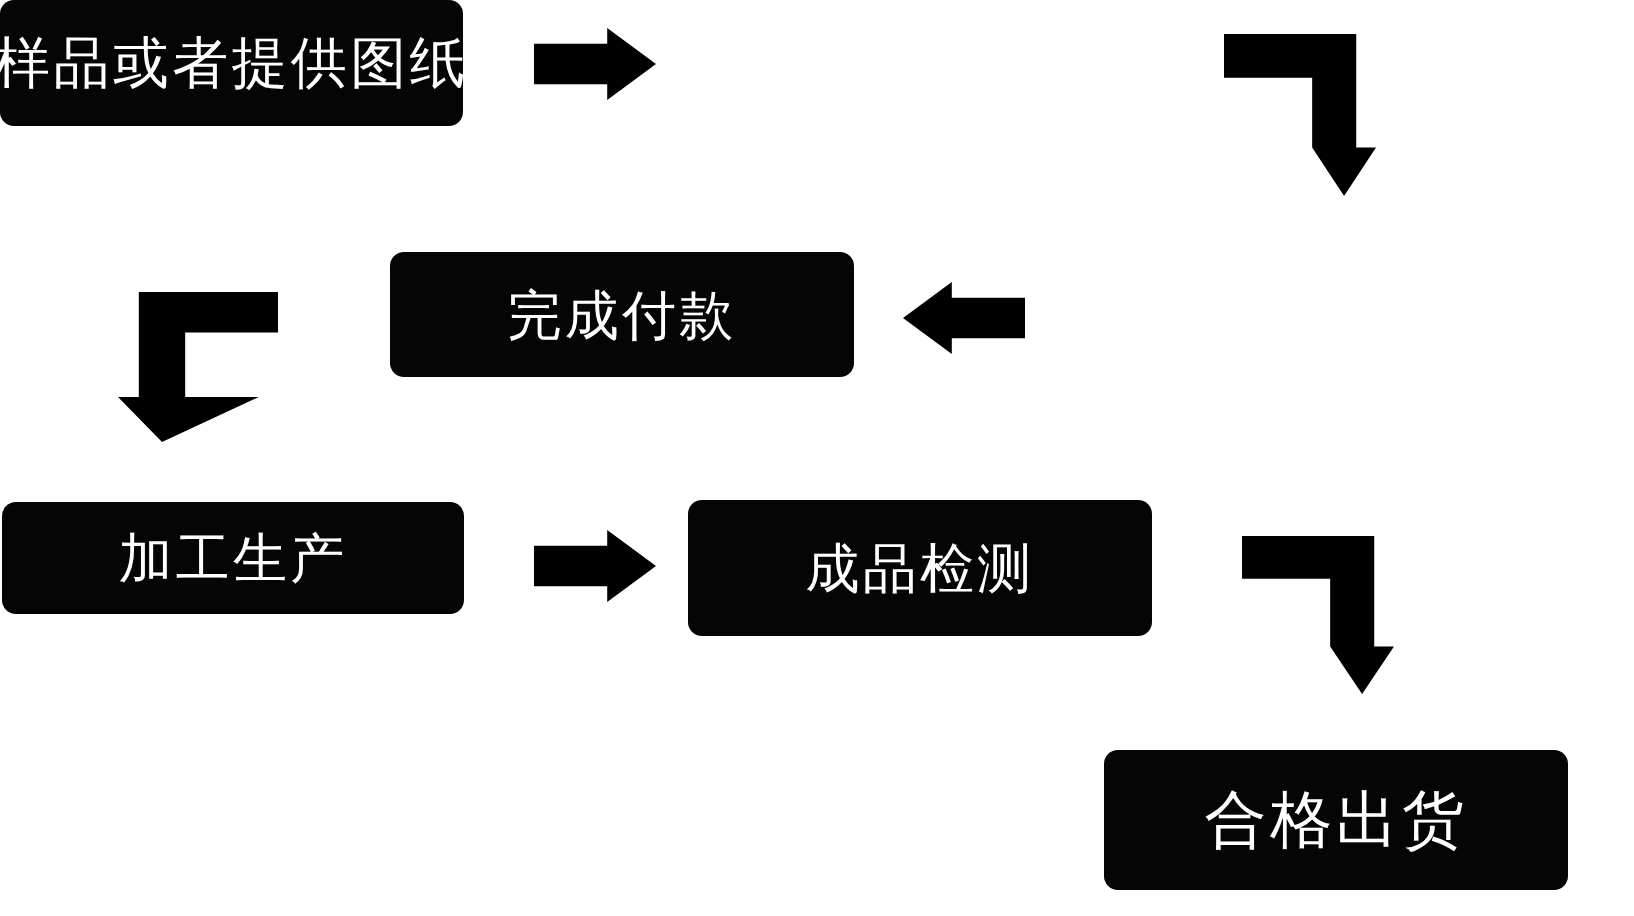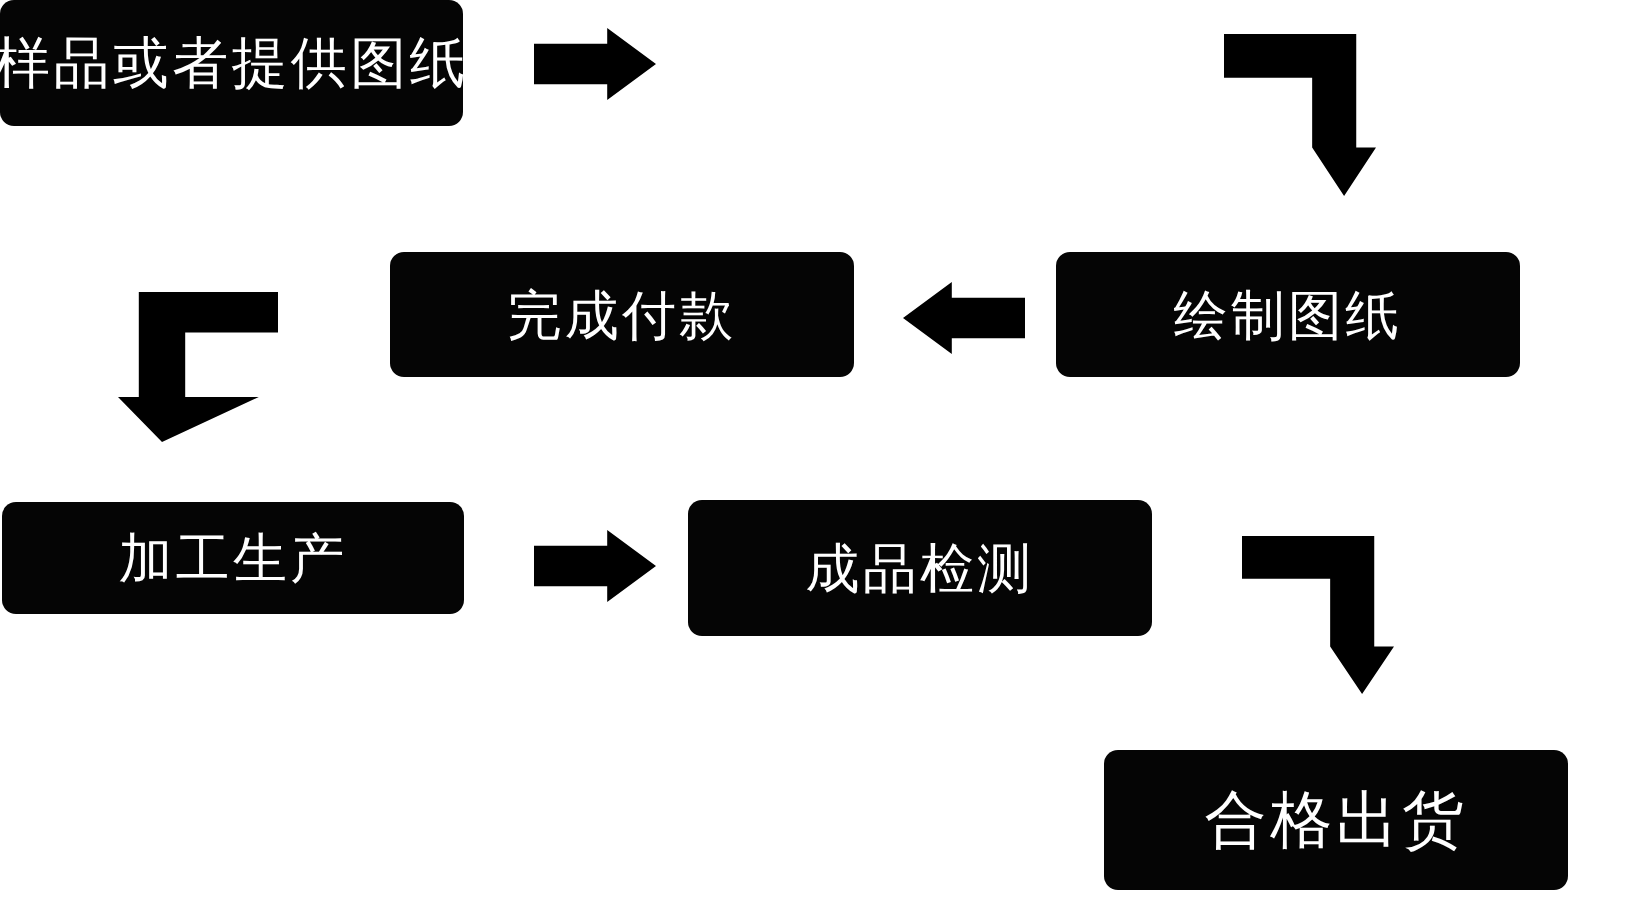--- a/index.html
+++ b/index.html
@@ -34,23 +34,20 @@
     position:absolute;
   }
   .arrow svg{display:block;width:100%;height:100%;}
 </style>
 </head>
 <body>
 
 <div id="canvas" style="background: rgb(255, 255, 255);">
     <div class="node" style="left: 0px; top: 0px; width: 463px; height: 126px; background: rgb(5, 5, 5); color: rgb(255, 255, 255); font-size: 56px;">
       <span class="node-label">样品或者提供图纸</span>
-    </div>
-    <div class="node" style="left: 1056px; top: 252px; width: 464px; height: 125px; background: rgb(5, 5, 5); color: rgb(255, 255, 255); font-size: 54px;">
-      <span class="node-label">绘制图纸</span>
     </div>
     <div class="node" style="left: 390px; top: 252px; width: 464px; height: 125px; background: rgb(5, 5, 5); color: rgb(255, 255, 255); font-size: 54px;">
       <span class="node-label">完成付款</span>
     </div>
     <div class="node" style="left: 2px; top: 502px; width: 462px; height: 112px; background: rgb(5, 5, 5); color: rgb(255, 255, 255); font-size: 54px;">
       <span class="node-label">加工生产</span>
     </div>
     <div class="node" style="left: 688px; top: 500px; width: 464px; height: 136px; background: rgb(5, 5, 5); color: rgb(255, 255, 255); font-size: 54px;">
       <span class="node-label">成品检测</span>
     </div>

